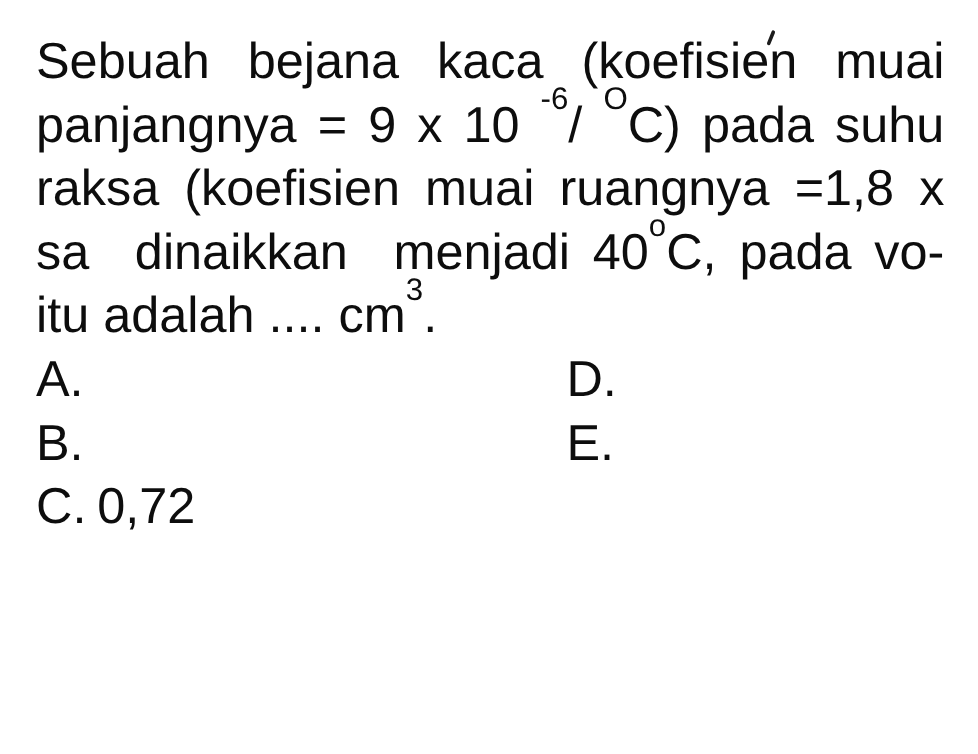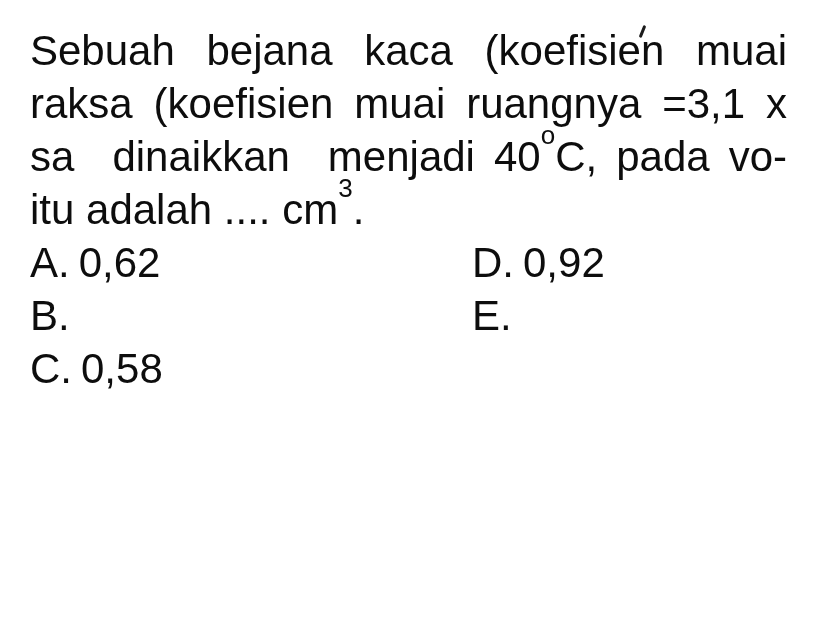--- a/index.html
+++ b/index.html
@@ -50,56 +50,55 @@
 <body>
 
 <div class="page">
 
   <span class="stray"></span>
 
   <div>
 
     <div class="line"><span>Sebuah bejana kaca (koefisien muai</span></div>
 
+    <div class="line"><span>panjangnya = 9 x 10 </span><sup class="sp">-6</sup><span>/ </span><sup class="sp">O</sup><span>C) pada suhu</span></div>
 
 
-    <div class="line"><span>raksa (koefisien muai ruangnya =3,1 x</span></div>
+    <div class="line"><span>raksa (koefisien muai ruangnya =1,8 x</span></div>
 
 
     <div class="line"><span>sa&nbsp; dinaikkan&nbsp; menjadi 40</span><sup class="sp">o</sup><span>C, pada vo-</span></div>
 
 
     <div class="line last"><span>itu adalah .... cm</span><sup class="sp">3</sup><span>.</span></div>
 
   </div>
 
   <div>
 
     <div class="optrow">
       <div class="opt colL">
           <span class="optlabel">A.</span>
-          <span class="optvalue">0,62</span>
         </div>
       <div class="opt">
           <span class="optlabel">D.</span>
-          <span class="optvalue">0,92</span>
         </div>
     </div>
 
     <div class="optrow">
       <div class="opt colL">
           <span class="optlabel">B.</span>
         </div>
       <div class="opt">
           <span class="optlabel">E.</span>
         </div>
     </div>
 
     <div class="optrow">
       <div class="opt colL">
           <span class="optlabel">C.</span>
-          <span class="optvalue">0,58</span>
+          <span class="optvalue">0,72</span>
         </div>
     </div>
 
   </div>
 
 </div>
 
 </body></html>

